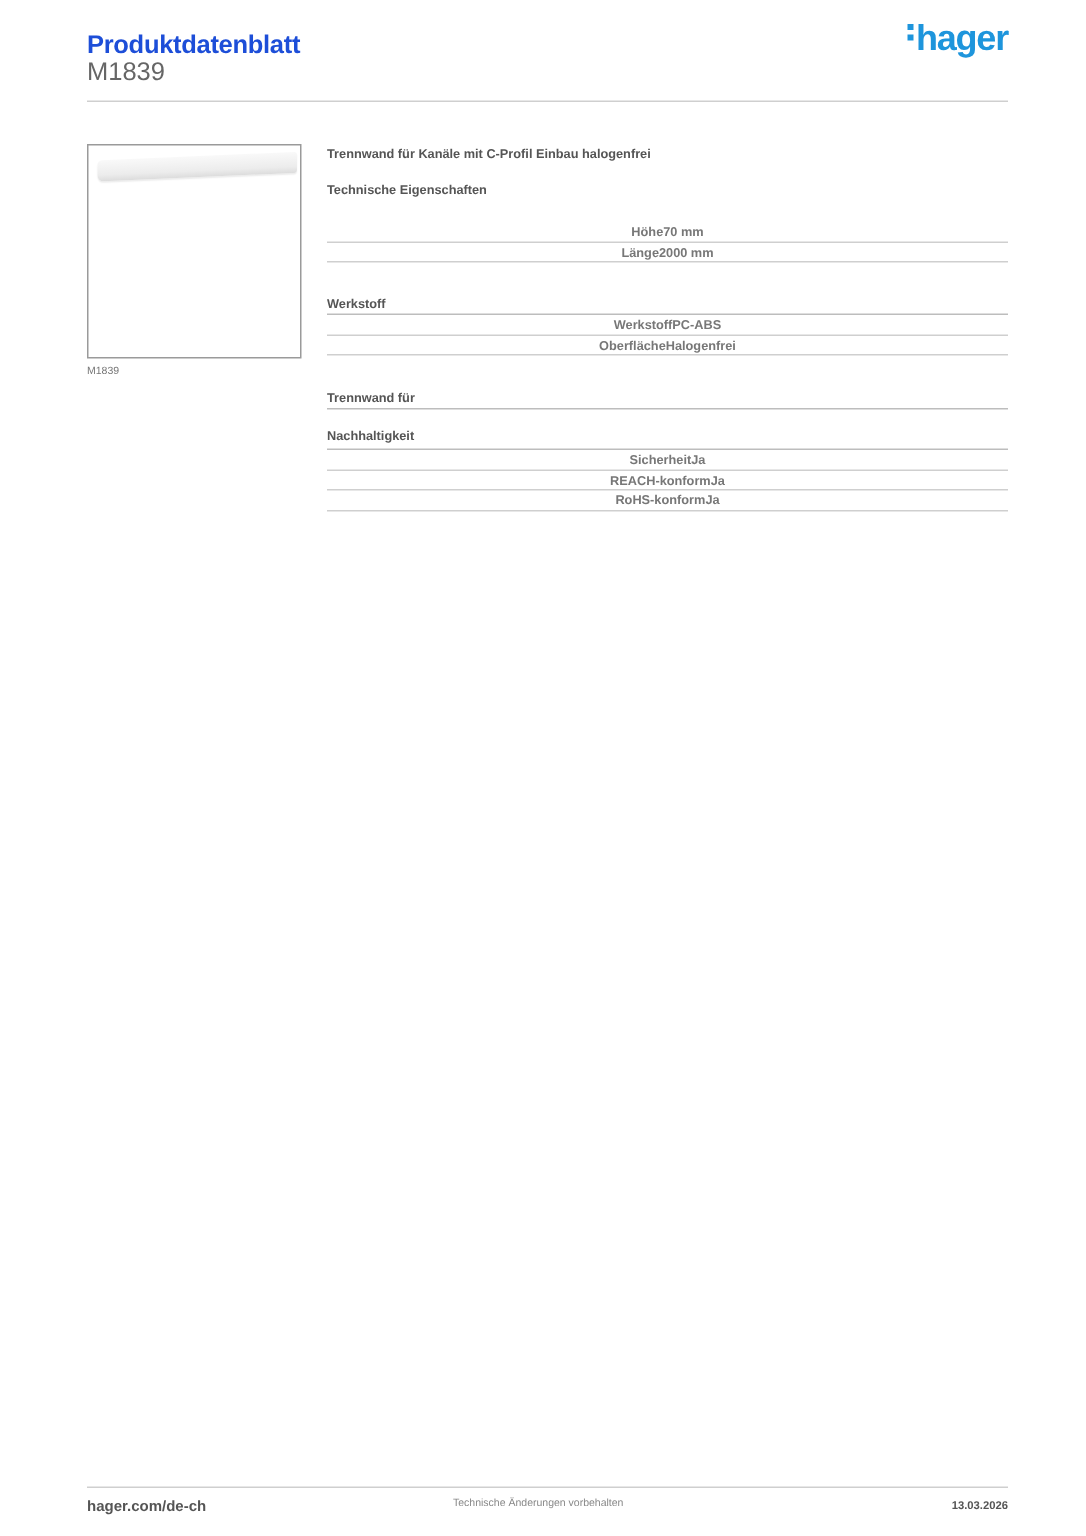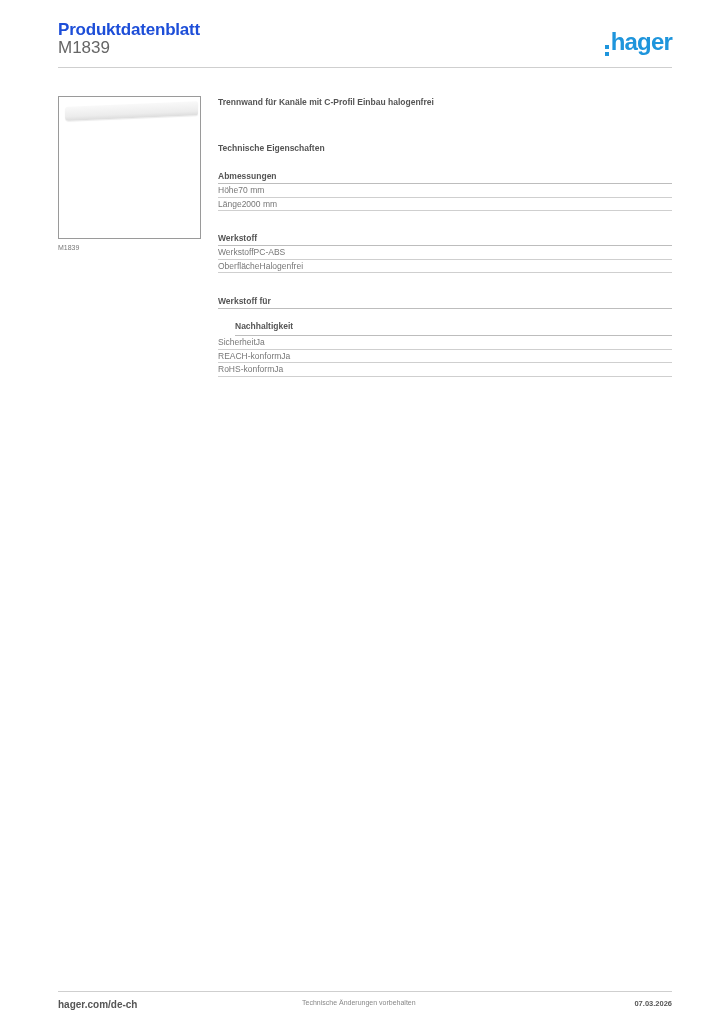--- a/index.html
+++ b/index.html
@@ -9,23 +9,23 @@
     }
     .header-title {
       position: absolute; left: 58px; top: 20px;
       font-size: 17px; font-weight: bold; color: #1d4ed8; letter-spacing: -0.2px;
     }
     .header-code {
       position: absolute; left: 58px; top: 38px;
       font-size: 17px; color: #666;
     }
     .logo {
-      position: absolute; right: 52px; top: 28px;
+      position: absolute; right: 52px; top: 12px;
       font-size: 24px; font-weight: bold; color: #1e95dc; letter-spacing: -0.8px;
-      display: flex; align-items: flex-end;
+      display: flex; align-items: flex-start;
     }
     .logo .dots { display: inline-flex; flex-direction: column; gap: 3px; margin-right: 2px; margin-top: 4px; }
     .logo .dots i { display: block; width: 4px; height: 4px; background: #1e95dc; }
     .header-rule {
       position: absolute; left: 58px; right: 52px; top: 67px;
       height: 1px; background: #cfcfcf;
     }
     .image-box {
       position: absolute; left: 58px; top: 96px;
       width: 141px; height: 141px; border: 1px solid #9a9a9a; background: #fff;
@@ -39,30 +39,31 @@
     }
     .image-caption {
       position: absolute; left: 58px; top: 244px;
       font-size: 7px; color: #777;
     }
     .content {
       position: absolute; left: 218px; top: 96px; width: 454px;
       font-size: 8.5px;
     }
     .product-desc { font-weight: bold; color: #555; height: 12px; line-height: 12px; }
-    .tech-title { font-weight: bold; color: #555; margin-top: 34px; height: 12px; line-height: 12px; }
+    .tech-title { font-weight: bold; color: #555; margin-top: 12px; height: 12px; line-height: 12px; }
     .section { margin-top: 14px; }
     .section-title {
       font-weight: bold; color: #555; height: 12px; line-height: 12px;
       border-bottom: 1.5px solid #bdbdbd; padding-bottom: 1px;
     }
     .row {
-      display: flex; justify-content: flex-start;
+      display: flex; justify-content: center;
       height: 12.5px; line-height: 12.5px; color: #777;
       border-bottom: 1.5px solid #cfcfcf;
+      font-weight: bold;
     }
     .row .value { text-align: right; }
     .footer-rule {
       position: absolute; left: 58px; right: 52px; top: 991px;
       height: 1px; background: #cfcfcf;
     }
     .footer-left {
       position: absolute; left: 58px; top: 999px;
       font-size: 10px; font-weight: bold; color: #555;
     }
@@ -94,21 +95,20 @@
 <div class="image-box">
   <div class="rail"></div>
 </div>
 <div class="image-caption">M1839</div>
 
 <div class="content">
   <div class="product-desc">Trennwand für Kanäle mit C-Profil Einbau halogenfrei</div>
   <div class="tech-title">Technische Eigenschaften</div>
 
   <div class="section" style="margin-top:16px;">
-    <div class="section-title">Abmessungen</div>
     <div class="row">
       <span>Höhe</span>
       <span class="value">70 mm</span>
     </div>
     <div class="row">
       <span>Länge</span>
       <span class="value">2000 mm</span>
     </div>
   </div>
 
@@ -119,38 +119,38 @@
       <span class="value">PC-ABS</span>
     </div>
     <div class="row">
       <span>Oberfläche</span>
       <span class="value">Halogenfrei</span>
     </div>
   </div>
 
 
   <div class="section" style="margin-top:22px;">
-    <div class="section-title">Werkstoff für</div>
+    <div class="section-title">Trennwand für</div>
   </div>
 
   <div class="section" style="margin-top:11px;">
-    <div class="section-title" style="height:14px;margin-left:17px;">Nachhaltigkeit</div>
+    <div class="section-title" style="height:14px;">Nachhaltigkeit</div>
     <div class="row">
       <span>Sicherheit</span>
       <span class="value">Ja</span>
     </div>
     <div class="row">
       <span>REACH-konform</span>
       <span class="value">Ja</span>
     </div>
     <div class="row">
       <span>RoHS-konform</span>
       <span class="value">Ja</span>
     </div>
   </div>
 </div>
 
 <div>
   <div class="footer-rule"></div>
   <div class="footer-left">hager.com/de-ch</div>
   <div class="footer-center">Technische Änderungen vorbehalten</div>
-  <div class="footer-right">07.03.2026</div>
+  <div class="footer-right">13.03.2026</div>
 </div>
 
 </body></html>

